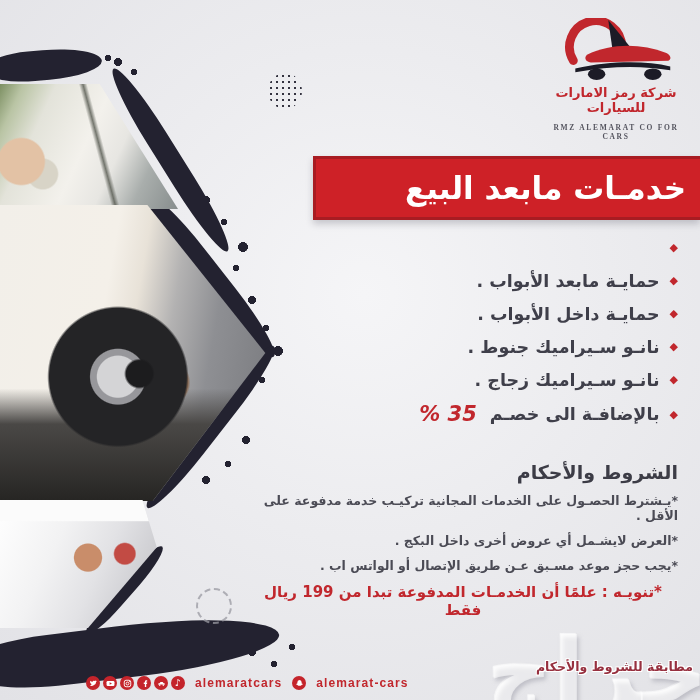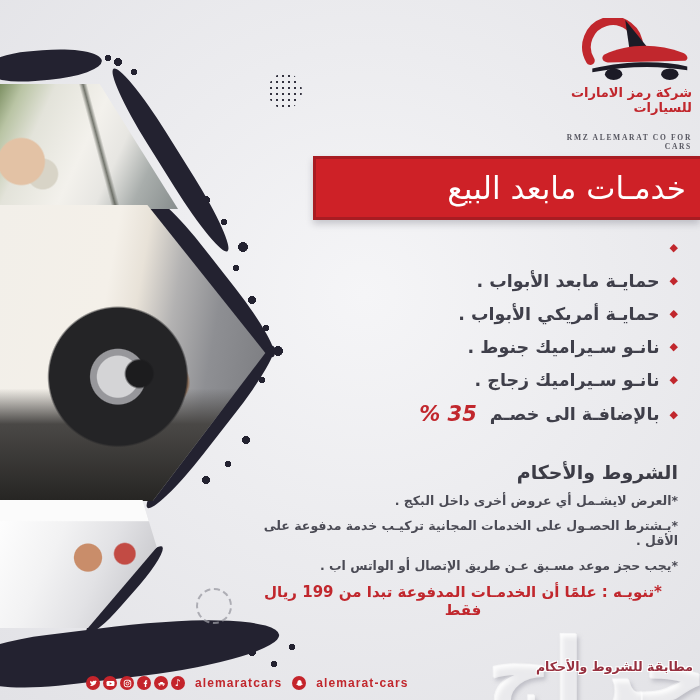--- a/index.html
+++ b/index.html
@@ -61,29 +61,29 @@
       linear-gradient(180deg, rgba(0,0,0,0) 62%, #4a4846 74%, #262523 100%),
       linear-gradient(100deg, #f2efe9 0%, #f4f0e9 38%, #e8e2d8 48%, #b3b2b2 60%, #8e8f93 74%, #77787c 100%);}
   .photo3{left:0;top:500px;width:160px;height:128px;
     clip-path:polygon(0 0,89% 0,98% 37%,55% 100%,0 100%);
     background:
       radial-gradient(circle at 55% 45%, #c98d6a 0 12%, rgba(0,0,0,0) 13%),
       radial-gradient(circle at 78% 42%, #c24b44 0 7%, rgba(0,0,0,0) 8%),
       linear-gradient(180deg, #fbfbfb 0 16%, rgba(0,0,0,0) 17%),
       linear-gradient(115deg, #ffffff 0%, #f2f2f3 35%, #e2e2e5 60%, #cfcfd3 80%, #bebec3 100%);}
   
-  .logo{right:8px;top:18px;width:152px;text-align:right;}
+  .logo{right:8px;top:18px;width:152px;text-align:center;}
   .brand-ar{color:#c1272d;font-weight:bold;font-size:13px;margin-top:1px;direction:rtl;}
-  .brand-en{color:#55555f;font-size:7.5px;letter-spacing:1.7px;font-weight:bold;margin-top:18px;
+  .brand-en{color:#55555f;font-size:7.5px;letter-spacing:1.7px;font-weight:bold;margin-top:8px;
     font-family:"Liberation Serif",serif;}
   
   .banner{left:313px;top:156px;right:0;height:58px;background:#ce2127;border:3px solid #a81c22;border-right:none;
     box-shadow:0 4px 7px rgba(40,40,60,.22);display:flex;align-items:center;direction:rtl;
     justify-content:flex-start;padding:0 14px 0 10px;}
-  .banner-title{color:#ffffff;font-weight:normal;font-size:31px;line-height:1;}
+  .banner-title{color:#ffffff;font-weight:bold;font-size:31px;line-height:1;}
   
   .services{right:22px;top:237px;width:430px;direction:rtl;}
   .service-row{display:flex;align-items:center;gap:10px;margin-bottom:12px;min-height:21px;}
   .diamond{color:#c1272d;font-size:11px;line-height:1;}
   .service-text{color:#3f3f4a;font-weight:bold;font-size:17.5px;white-space:nowrap;}
   .hl35{color:#c1272d;font-weight:bold;font-size:21px;margin:0 3px;font-style:italic;}
   
   .terms{right:22px;top:461px;width:430px;direction:rtl;text-align:right;}
   .terms-title{font-size:19px;font-weight:bold;color:#3c3c46;margin-bottom:10px;}
   .terms-item{font-size:12.5px;font-weight:bold;color:#4b4b55;margin-bottom:10px;}
@@ -144,41 +144,41 @@
   <div class="abs services">
     <div class="service-row">
       <span class="diamond">◆</span>
     </div>
     <div class="service-row">
       <span class="diamond">◆</span>
       <span class="service-text">حمايـة مابعد الأبواب .</span>
     </div>
     <div class="service-row">
       <span class="diamond">◆</span>
-      <span class="service-text">حمايـة أمريكي الأبواب .</span>
+      <span class="service-text">حمايـة داخل الأبواب .</span>
     </div>
     <div class="service-row">
       <span class="diamond">◆</span>
       <span class="service-text">نانـو سـيراميك جنوط .</span>
     </div>
     <div class="service-row">
       <span class="diamond">◆</span>
       <span class="service-text">نانـو سـيراميك زجاج .</span>
     </div>
     <div class="service-row">
       <span class="diamond">◆</span>
       <span class="service-text">بالإضافـة الى خصـم</span>
       <span class="hl35">35 %</span>
     </div>
   </div>
 
   <div class="abs terms">
     <div class="terms-title">الشروط والأحكام</div>
+    <div class="terms-item">*يـشترط الحصـول على الخدمات المجانية تركيـب خدمة مدفوعة على الأقل .</div>
     <div class="terms-item">*العرض لايشـمل أي عروض أخرى داخل البكج .</div>
-    <div class="terms-item">*يـشترط الحصـول على الخدمات المجانية تركيـب خدمة مدفوعة على الأقل .</div>
     <div class="terms-item">*يجب حجز موعد مسـبق عـن طريق الإتصال أو الواتس اب .</div>
     <div class="terms-note">*تنويـه : علمًا أن الخدمـات المدفوعة تبدا من 199 ريال فقط</div>
   </div>
 
   <div class="abs haraj">حراج</div>
   <div class="abs match-badge">مطابقة للشروط والأحكام</div>
 
   <div class="abs footer">
     <span class="sicon">
       <svg viewBox="0 0 10 10" fill="#fff">

